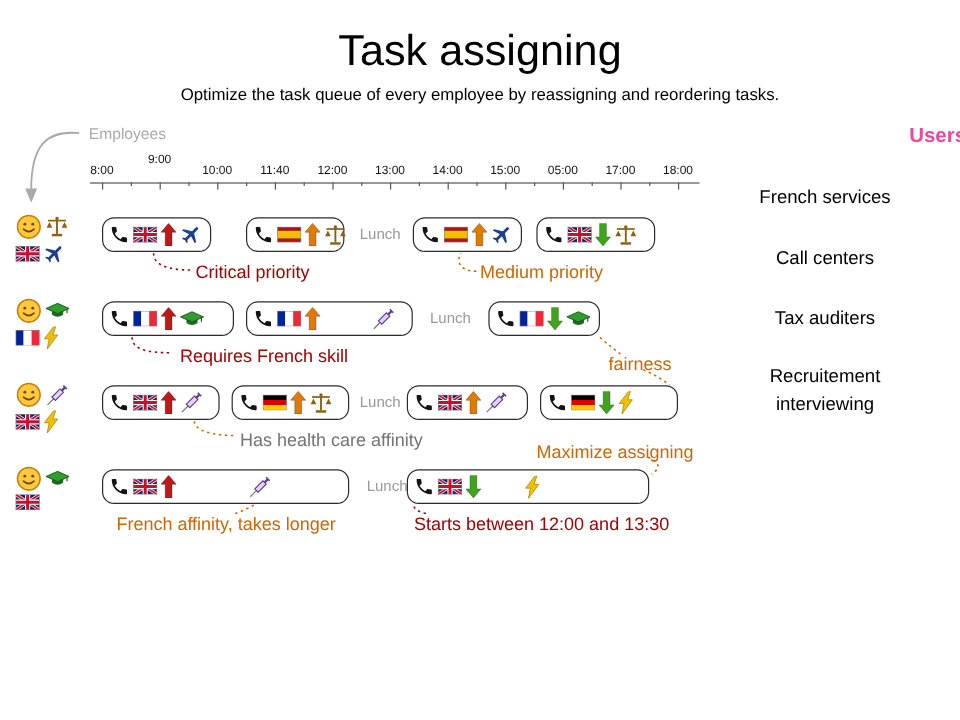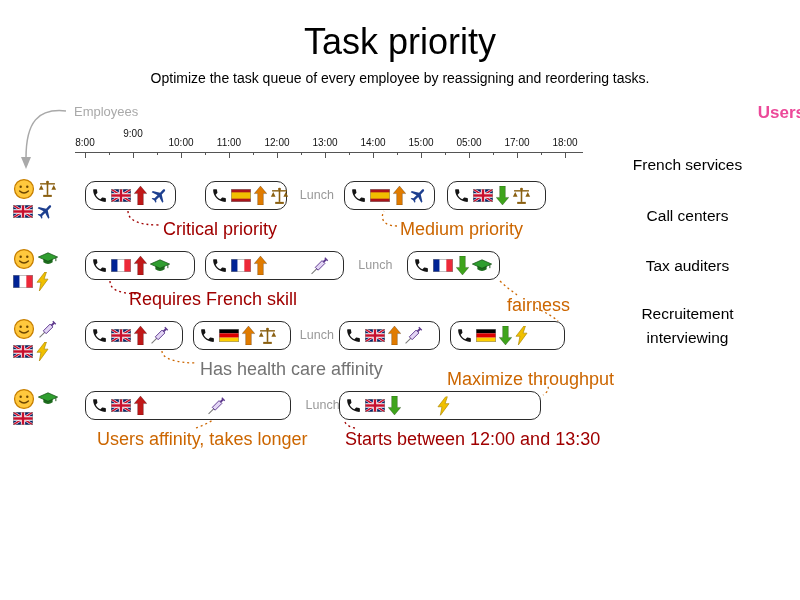--- a/index.html
+++ b/index.html
@@ -10,33 +10,33 @@
   .employees-label{position:absolute;left:74px;top:104px;font-size:13px;color:#a9a9a9}
   .axis{position:absolute;left:75px;top:152px;width:508px;border-top:1.3px solid #555}
   .tick{position:absolute;width:1.2px;background:#555}
   .tick-label{position:absolute;transform:translateX(-50%);font-size:10px;color:#111;white-space:nowrap}
   .task{position:absolute;height:29px;background:#fff;border:1.6px solid #2b2b2b;border-radius:10px;display:flex;align-items:center;gap:3px;padding:0 5px}
   .ticon{display:inline-flex;align-items:center;flex:none}
   .ticon svg{display:block}
   .ticon.float{position:absolute;top:50%;transform:translateY(-50%)}
   .emp{position:absolute;width:49px;display:flex;flex-wrap:wrap;align-items:center;column-gap:3px;row-gap:2px}
   .lunch{position:absolute;transform:translateX(-50%);font-size:12.5px;color:#999}
-  .annotation{position:absolute;font-size:18px;white-space:nowrap}
+  .annotation{position:absolute;font-size:15px;white-space:nowrap}
   .users-title{position:absolute;left:620px;top:103px;width:185px;text-align:right;font-size:17px;font-weight:bold;color:#ec4899}
   .user-item{position:absolute;left:595px;width:185px;text-align:center;font-size:15.5px;color:#000;line-height:1.55}
   .user-item.narrow{left:625px;width:125px}
   .user-item.narrower{left:642px;width:92px}
   #leaders{position:absolute;left:0;top:0;pointer-events:none}
 </style>
 </head>
 <body>
 
 <div id="stage">
 
-  <div class="title">Task priority</div>
+  <div class="title">Task assigning</div>
   <div class="subtitle">Optimize the task queue of every employee by reassigning and reordering tasks.</div>
 
   <div class="employees-label">Employees</div>
 
   <div class="axis"></div>
 
   <svg id="leaders" width="800" height="600">
     <path fill="none" stroke-width="1.3" stroke-dasharray="2 3" d="M128,211 C128,221 140,225 159,225" stroke="#a00000"></path>
     <path fill="none" stroke-width="1.3" stroke-dasharray="2 3" d="M397,226 C383,226 380,218 384,211" stroke="#cc6600"></path>
     <path fill="none" stroke-width="1.3" stroke-dasharray="2 3" d="M110,281 C110,291 122,294 143,294" stroke="#a00000"></path>
@@ -45,43 +45,43 @@
     <path fill="none" stroke-width="1.3" stroke-dasharray="2 3" d="M162,351 C162,359 177,363 197,363" stroke="#cc6600"></path>
     <path fill="none" stroke-width="1.3" stroke-dasharray="2 3" d="M540,381 C550,385 551,390 543,395" stroke="#cc6600"></path>
     <path fill="none" stroke-width="1.3" stroke-dasharray="2 3" d="M196,428 C202,426 208,423 213,420" stroke="#cc6600"></path>
     <path fill="none" stroke-width="1.3" stroke-dasharray="2 3" d="M355,428 C349,427 345,424 344,420" stroke="#a00000"></path>
     <path id="employees-arrow" fill="none" stroke-width="1.5" d="M66,111 C38,108 26,122 26,158" stroke="#a9a9a9"></path>
     <polygon id="employees-arrowhead" points="21,157 31,157 26,169" fill="#a9a9a9"></polygon>
   </svg>
 
   <div class="annotation" style="left: 163px; top: 219px; color: rgb(160, 0, 0);">Critical priority</div>
   <div class="annotation" style="left: 400px; top: 219px; color: rgb(204, 102, 0);">Medium priority</div>
-  <div class="annotation" style="left: 129px; top: 289px; color: rgb(160, 0, 0);">Requires French skill</div>
+  <div class="annotation" style="left: 150px; top: 289px; color: rgb(160, 0, 0);">Requires French skill</div>
   <div class="annotation" style="left: 507px; top: 295px; color: rgb(204, 102, 0);">fairness</div>
   <div class="annotation" style="left: 200px; top: 359px; color: #737373;">Has health care affinity</div>
-  <div class="annotation" style="left: 447px; top: 369px; color: rgb(204, 102, 0);">Maximize throughput</div>
-  <div class="annotation" style="left: 97px; top: 429px; color: rgb(204, 102, 0);">Users affinity, takes longer</div>
+  <div class="annotation" style="left: 447px; top: 369px; color: rgb(204, 102, 0);">Maximize assigning</div>
+  <div class="annotation" style="left: 97px; top: 429px; color: rgb(204, 102, 0);">French affinity, takes longer</div>
   <div class="annotation" style="left: 345px; top: 429px; color: rgb(160, 0, 0);">Starts between 12:00 and 13:30</div>
 
   <div class="users-title">Users</div>
   <div class="user-item" style="top:153px">French services</div>
   <div class="user-item" style="top:204px">Call centers</div>
   <div class="user-item" style="top:254px">Tax auditers</div>
   <div class="user-item narrow" style="top:302px">Recruitement interviewing</div>
 
 <div class="tick-label" style="left: 85px; top: 137px;">8:00</div>
     <div class="tick" style="left: 85px; top: 152px; height: 6px;"></div>
     <div class="tick" style="left: 109px; top: 152px; height: 3px;"></div>
     <div class="tick-label" style="left: 133px; top: 128px;">9:00</div>
     <div class="tick" style="left: 133px; top: 152px; height: 6px;"></div>
     <div class="tick" style="left: 157px; top: 152px; height: 3px;"></div>
     <div class="tick-label" style="left: 181px; top: 137px;">10:00</div>
     <div class="tick" style="left: 181px; top: 152px; height: 6px;"></div>
     <div class="tick" style="left: 205px; top: 152px; height: 3px;"></div>
-    <div class="tick-label" style="left: 229px; top: 137px;">11:00</div>
+    <div class="tick-label" style="left: 229px; top: 137px;">11:40</div>
     <div class="tick" style="left: 229px; top: 152px; height: 6px;"></div>
     <div class="tick" style="left: 253px; top: 152px; height: 3px;"></div>
     <div class="tick-label" style="left: 277px; top: 137px;">12:00</div>
     <div class="tick" style="left: 277px; top: 152px; height: 6px;"></div>
     <div class="tick" style="left: 301px; top: 152px; height: 3px;"></div>
     <div class="tick-label" style="left: 325px; top: 137px;">13:00</div>
     <div class="tick" style="left: 325px; top: 152px; height: 6px;"></div>
     <div class="tick" style="left: 349px; top: 152px; height: 3px;"></div>
     <div class="tick-label" style="left: 373px; top: 137px;">14:00</div>
     <div class="tick" style="left: 373px; top: 152px; height: 6px;"></div>

